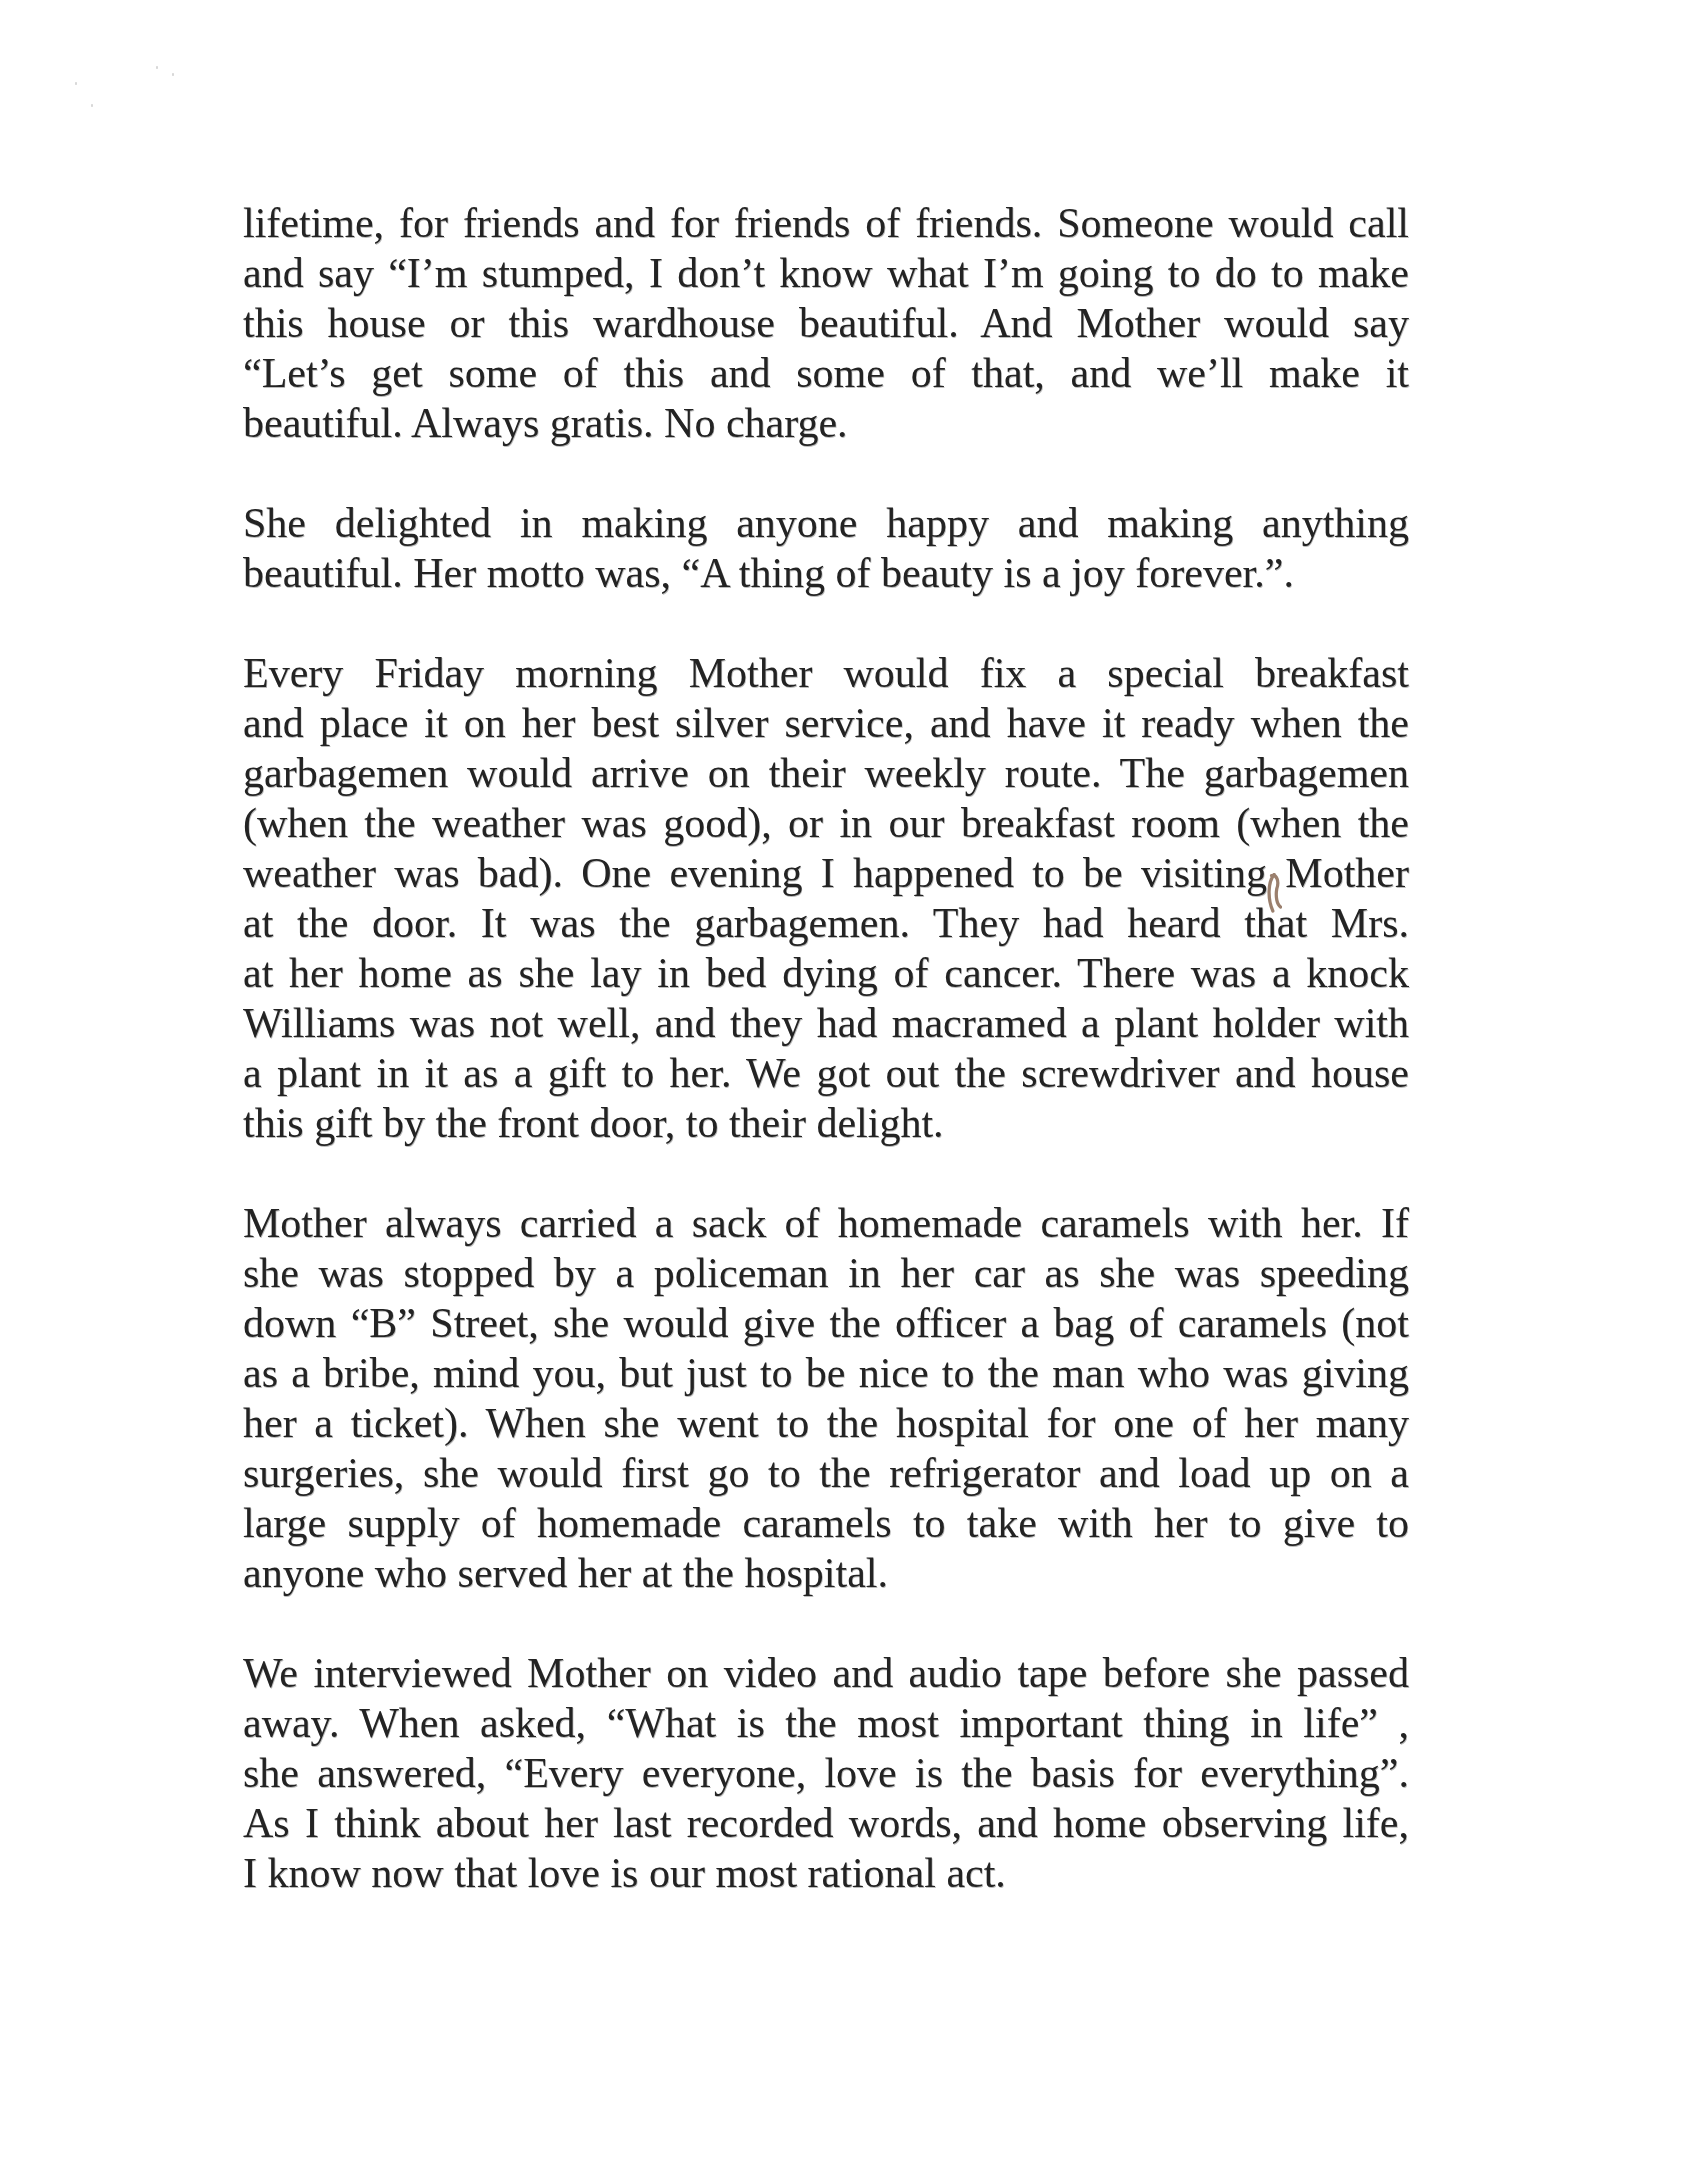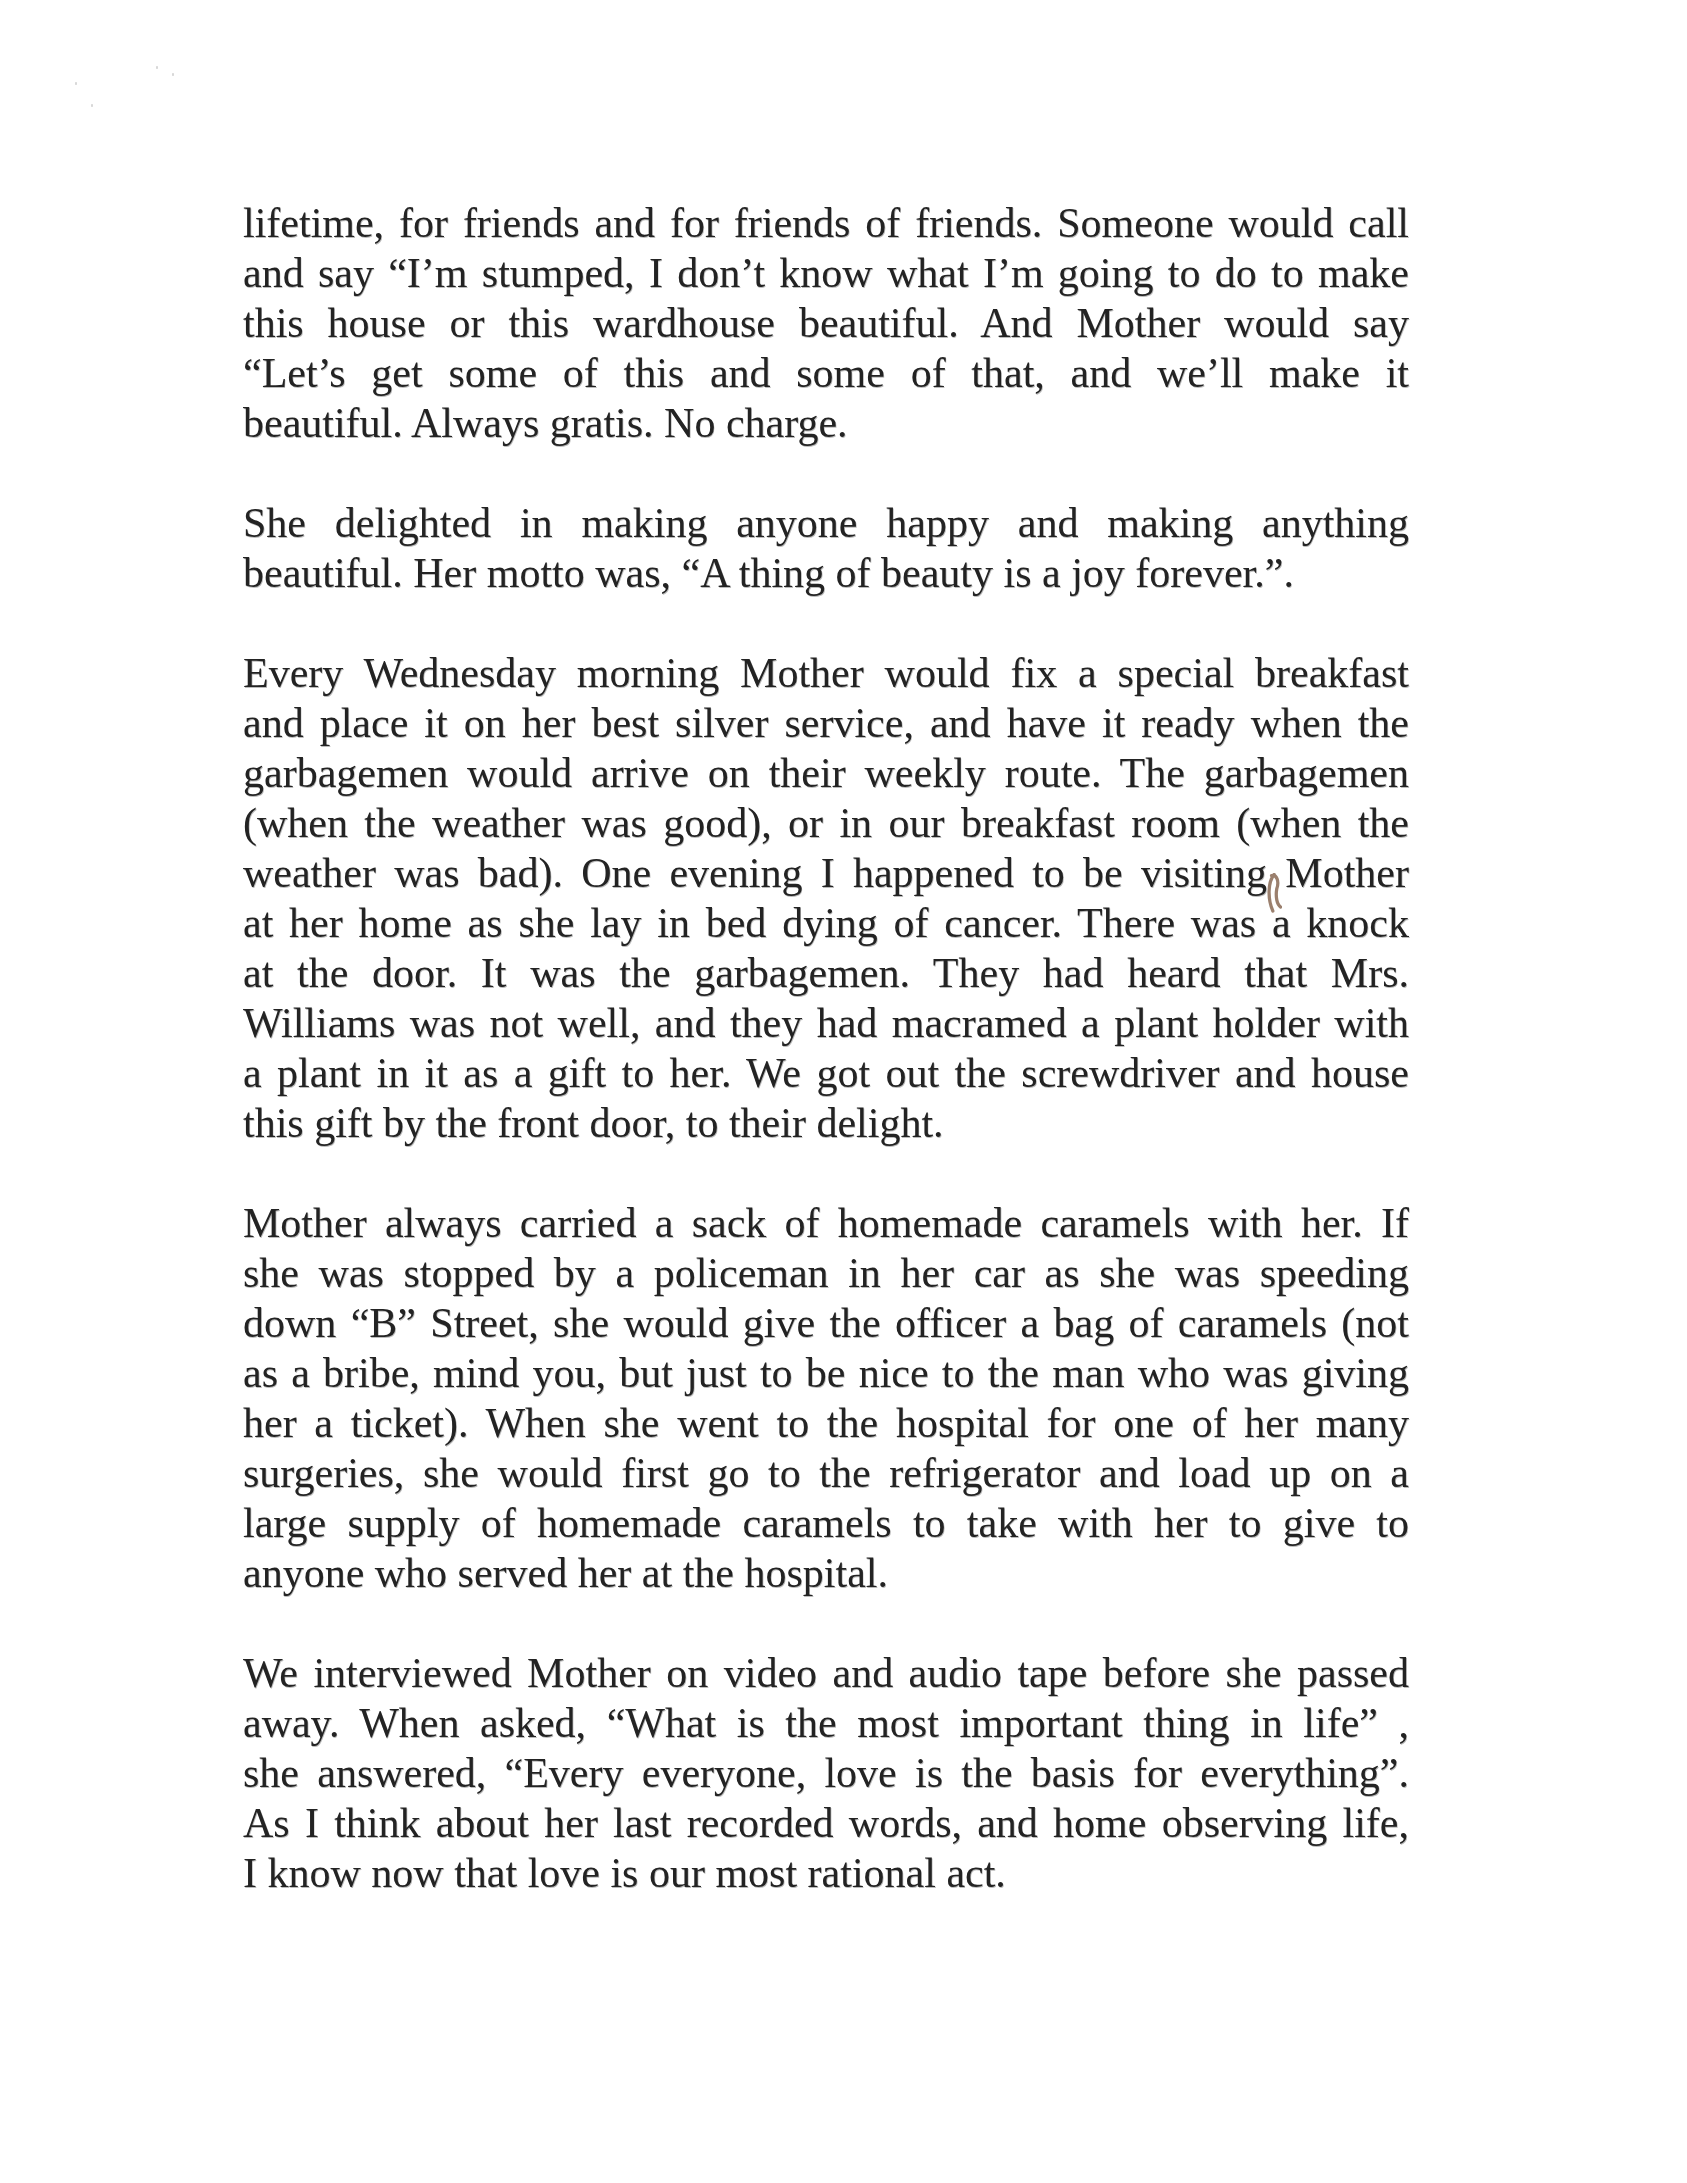--- a/index.html
+++ b/index.html
@@ -80,27 +80,27 @@
       <span class="line">“Let’s get some of  this and some of that, and we’ll make it</span>
       <span class="line last">beautiful.  Always gratis.  No charge.</span>
     </div>
 
     <div class="para">
       <span class="line">She delighted in making anyone happy and making anything</span>
       <span class="line last">beautiful.  Her motto was, “A thing of beauty is a joy forever.”.</span>
     </div>
 
     <div class="para">
-      <span class="line">Every Wednesday morning Mother would fix a special breakfast</span>
+      <span class="line">Every Friday morning Mother would fix a special breakfast</span>
       <span class="line">and place it on her best silver service, and have it ready when the</span>
       <span class="line">garbagemen would arrive on their weekly route.  The garbagemen</span>
       <span class="line">(when the weather was good), or in our breakfast room (when the</span>
       <span class="line">weather was bad).  One evening I happened to be visiting Mother</span>
+      <span class="line">at the door.  It was the garbagemen.  They had heard that Mrs.</span>
       <span class="line">at her home as she lay in bed dying of cancer.  There was a knock</span>
-      <span class="line">at the door.  It was the garbagemen.  They had heard that Mrs.</span>
       <span class="line">Williams was not well, and they had macramed a plant holder with</span>
       <span class="line">a plant in it as a gift to her.  We got out the screwdriver and house</span>
       <span class="line last">this gift by the front door, to their delight.</span>
     </div>
 
     <div class="para">
       <span class="line">Mother always carried a sack of homemade caramels with her.  If</span>
       <span class="line">she was stopped by a policeman in her car as she was speeding</span>
       <span class="line">down “B” Street, she would give the officer a bag of caramels (not</span>
       <span class="line">as a bribe, mind you, but just to be nice to the man who was giving</span>

